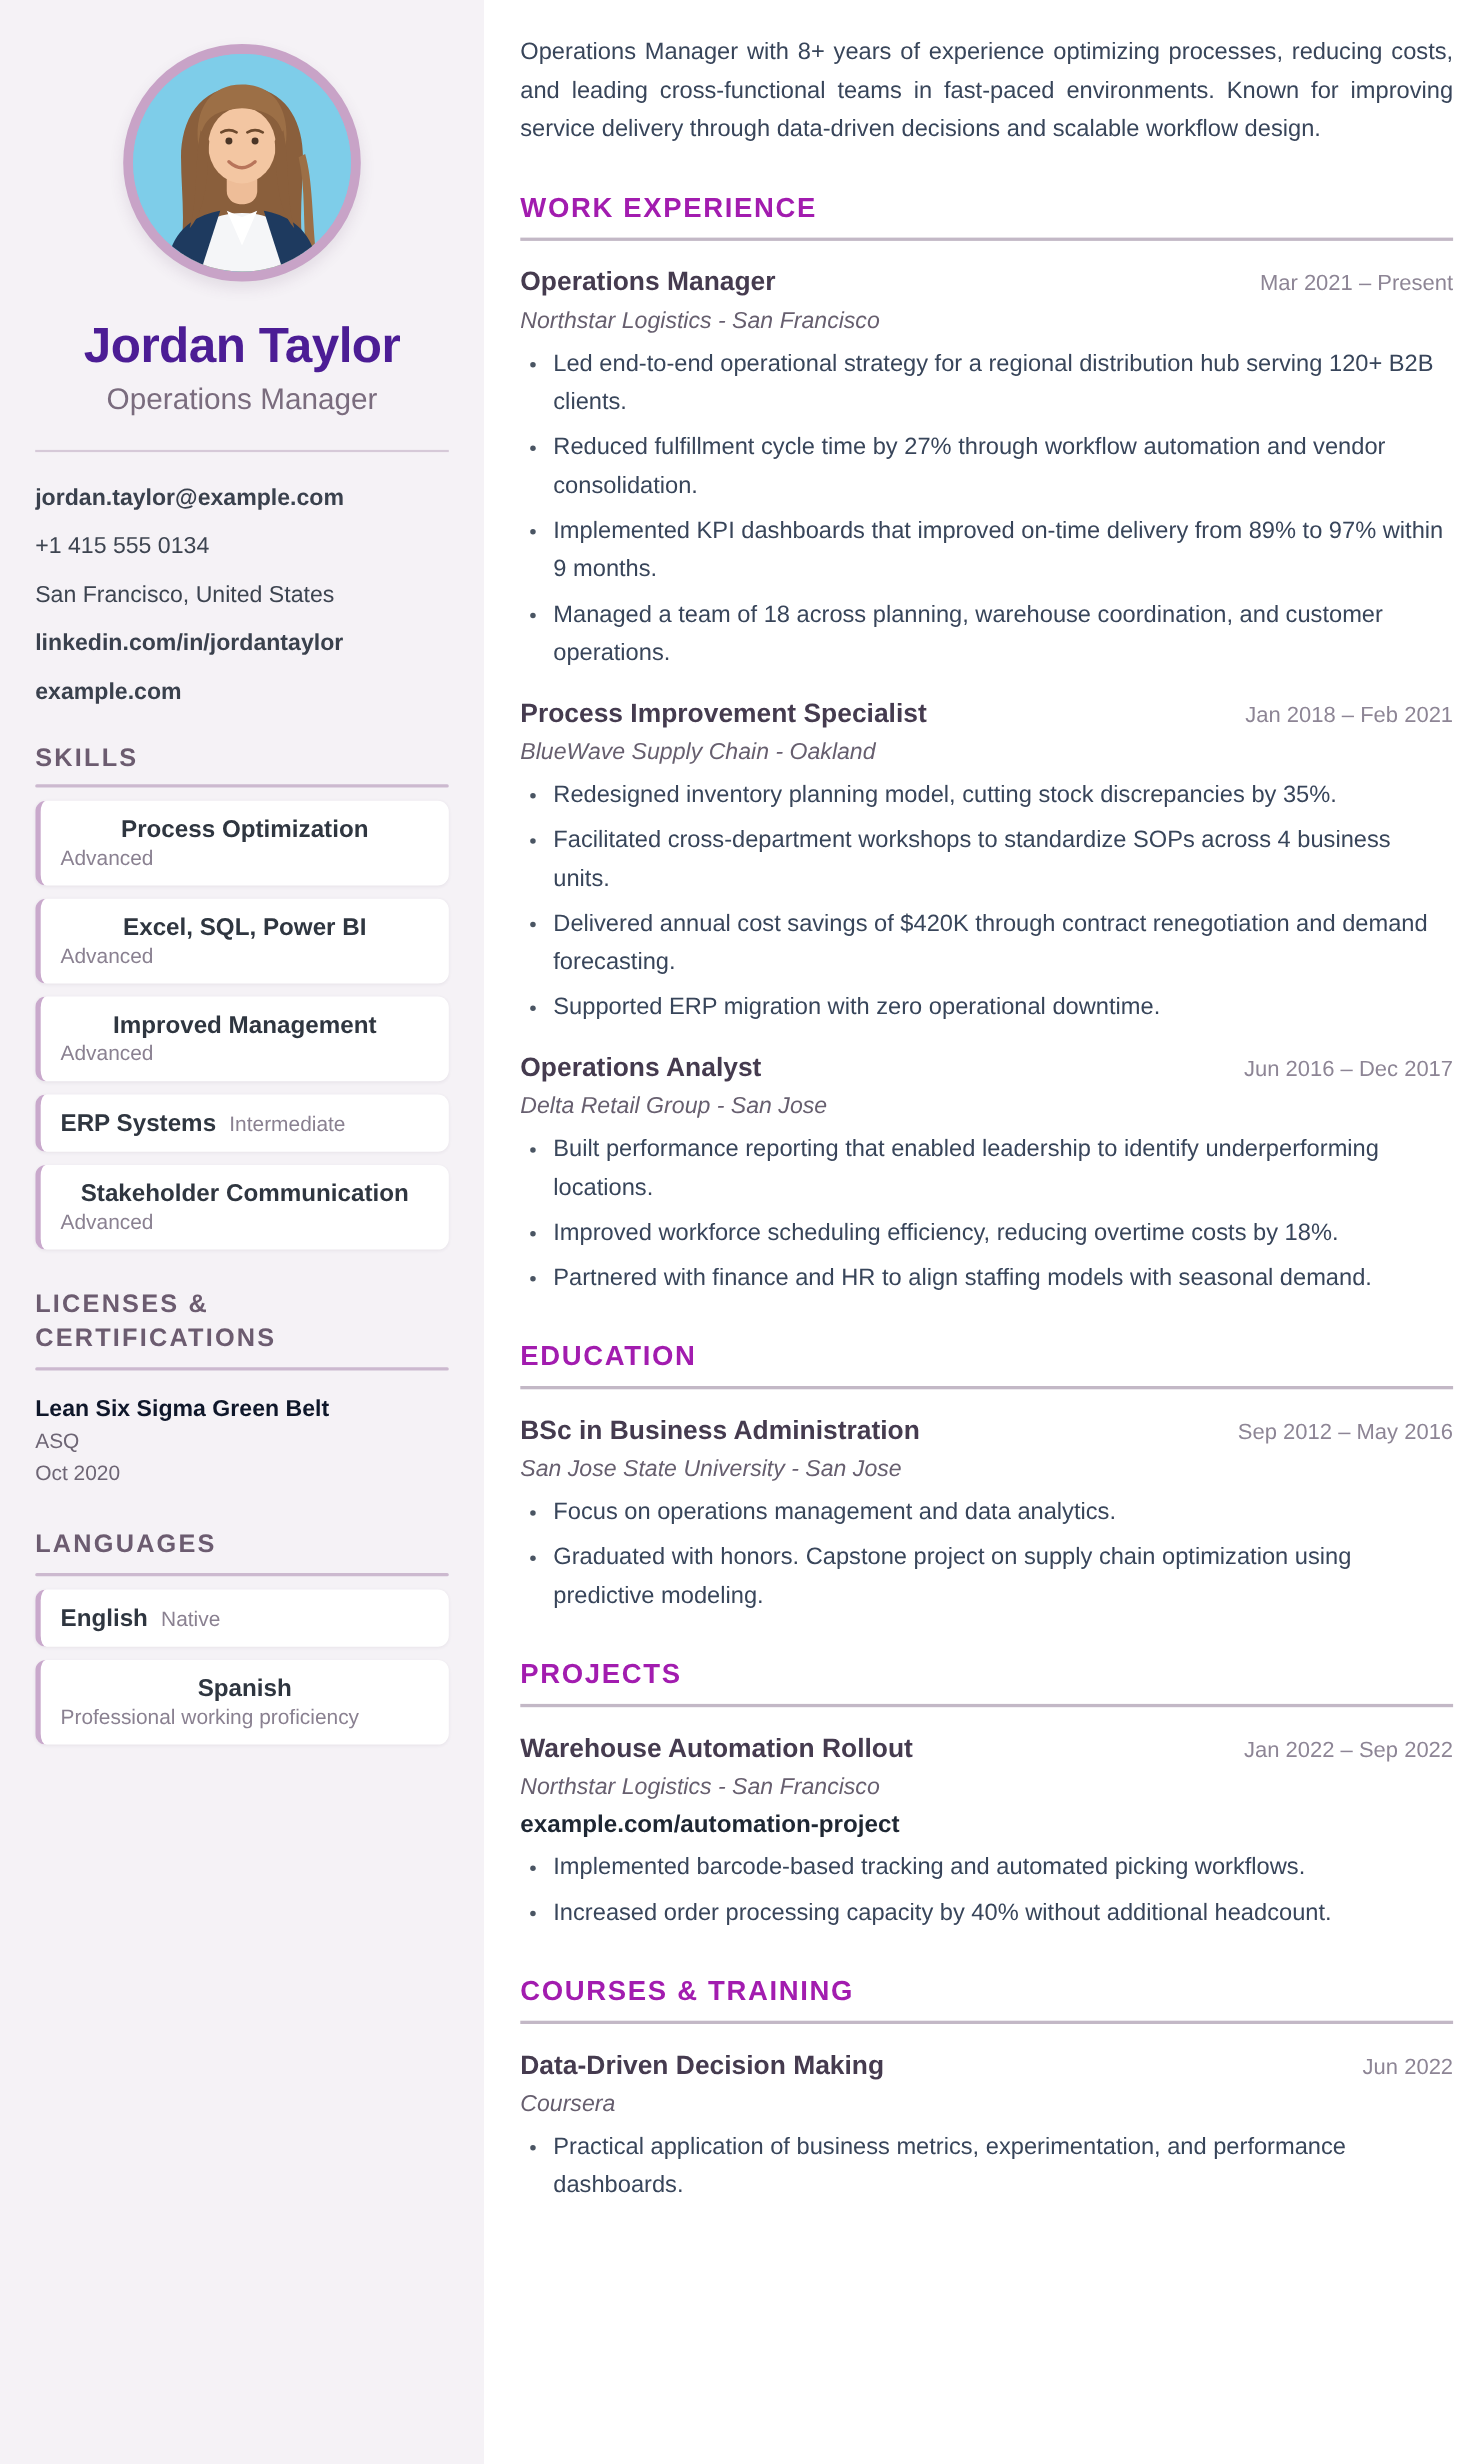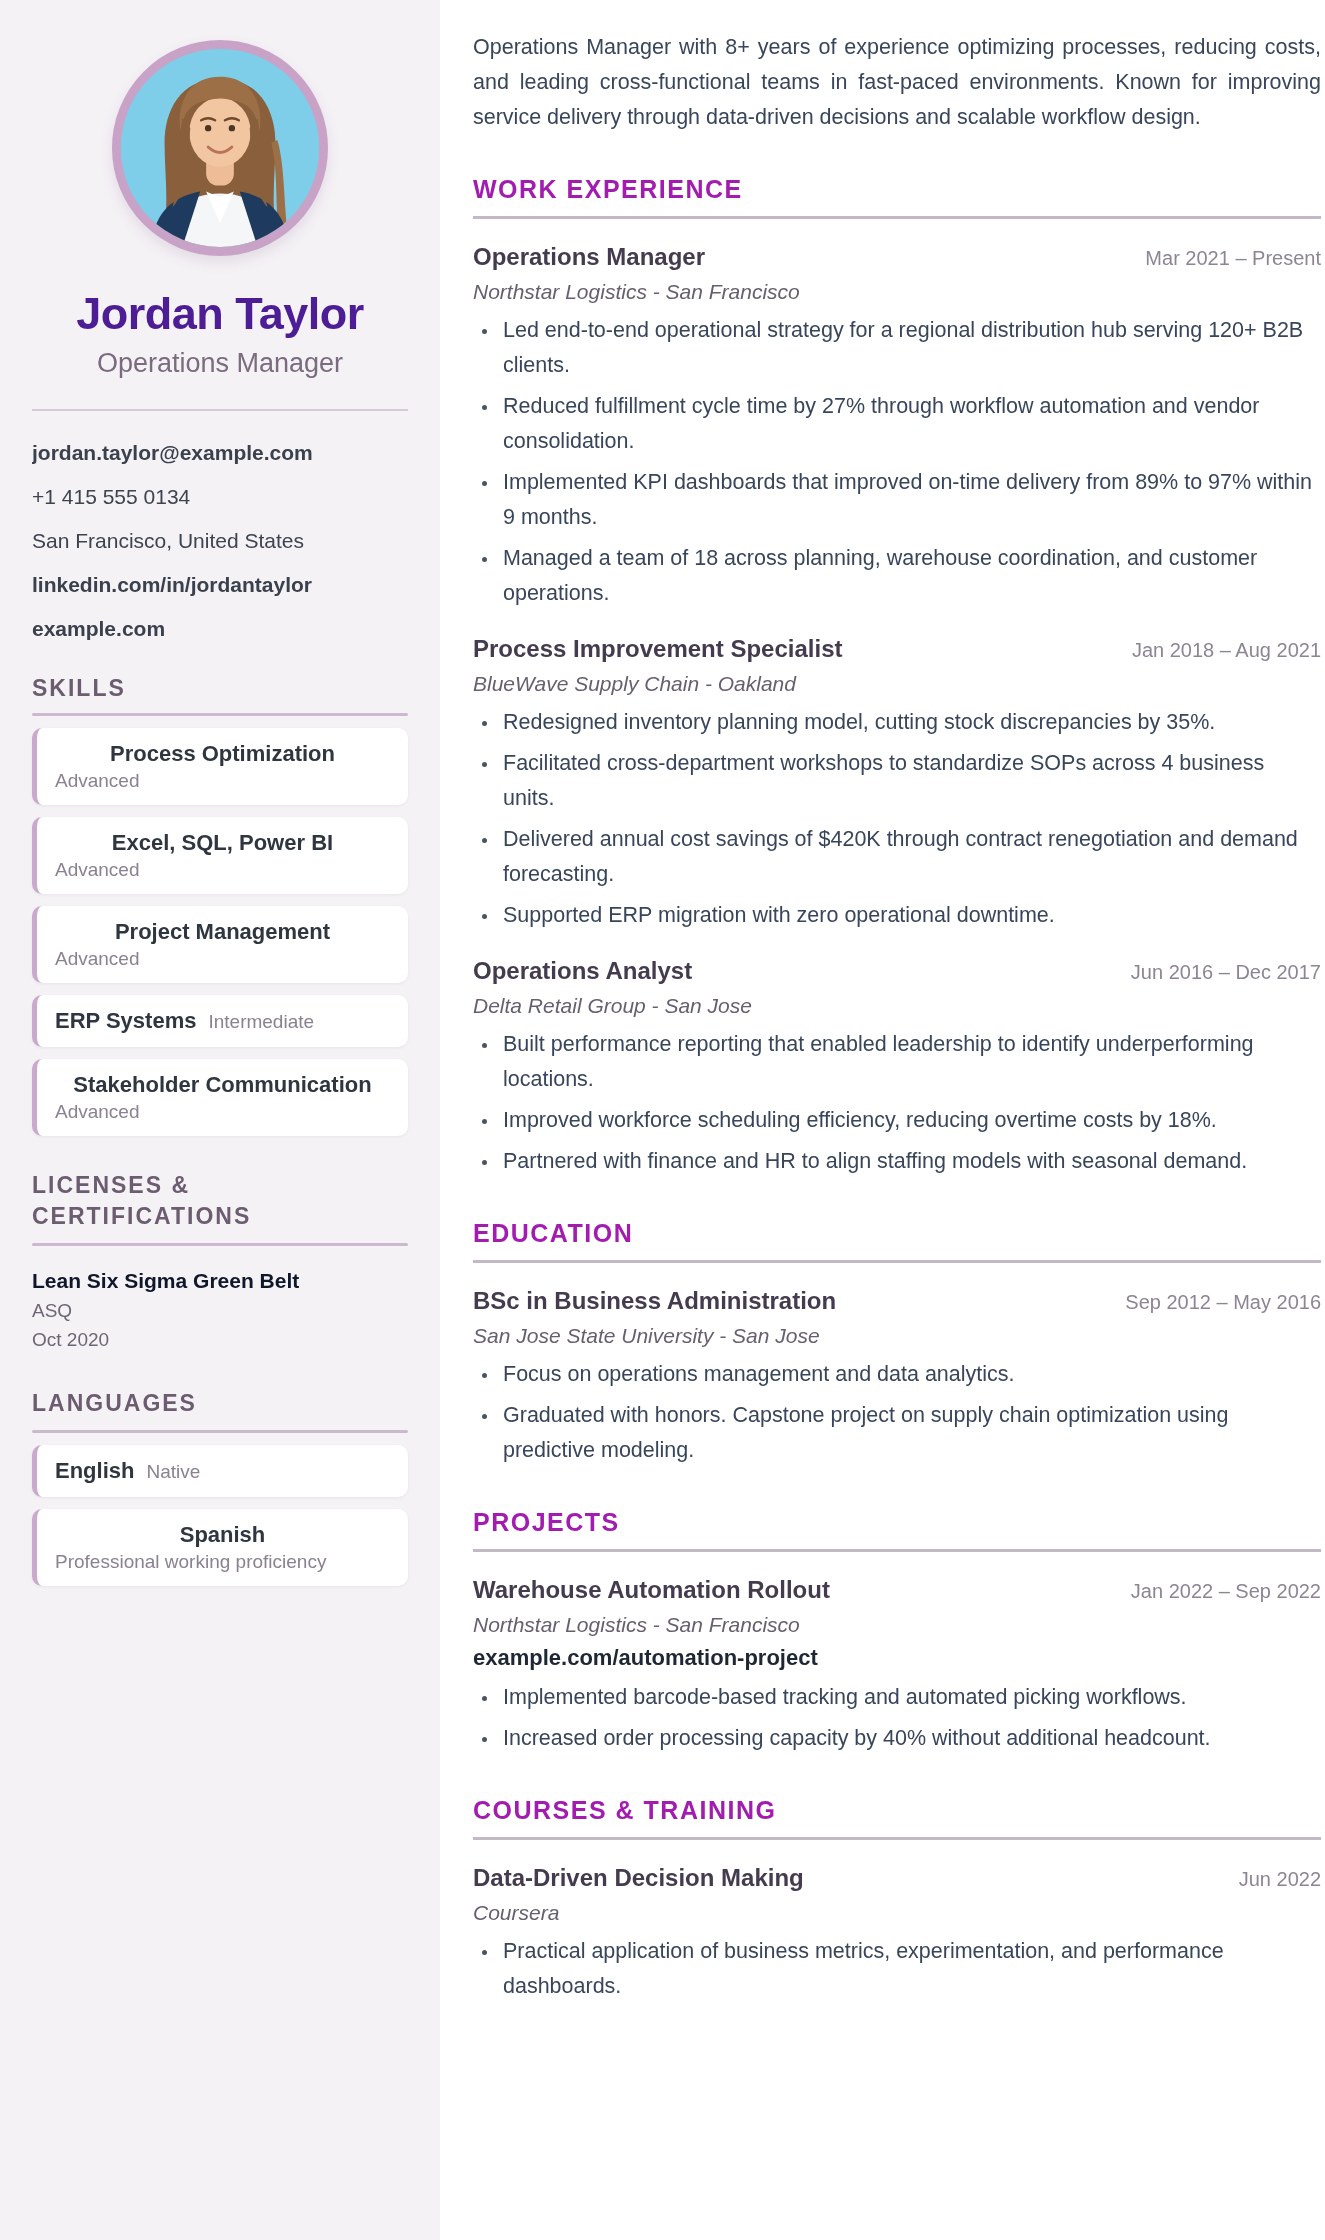--- a/index.html
+++ b/index.html
@@ -210,21 +210,21 @@
   <div class="cards">
     <div class="card">
       <div class="skill-name">Process Optimization</div>
       <div class="skill-level">Advanced</div>
     </div>
     <div class="card">
       <div class="skill-name">Excel, SQL, Power BI</div>
       <div class="skill-level">Advanced</div>
     </div>
     <div class="card">
-      <div class="skill-name">Project Management</div>
+      <div class="skill-name">Improved Management</div>
       <div class="skill-level">Advanced</div>
     </div>
     <div class="card inline-card">
       <div class="skill-name">ERP Systems</div>
       <div class="skill-level">Intermediate</div>
     </div>
     <div class="card">
       <div class="skill-name">Stakeholder Communication</div>
       <div class="skill-level">Advanced</div>
     </div>
@@ -272,21 +272,21 @@
       <li>Led end-to-end operational strategy for a regional distribution hub serving 120+ B2B clients.</li>
       <li>Reduced fulfillment cycle time by 27% through workflow automation and vendor consolidation.</li>
       <li>Implemented KPI dashboards that improved on-time delivery from 89% to 97% within 9 months.</li>
       <li>Managed a team of 18 across planning, warehouse coordination, and customer operations.</li>
     </ul>
   </section>
 
   <section class="entry">
     <div class="entry-head">
       <div class="entry-title">Process Improvement Specialist</div>
-      <div class="entry-date">Jan 2018 – Aug 2021</div>
+      <div class="entry-date">Jan 2018 – Feb 2021</div>
     </div>
     <div class="entry-company">BlueWave Supply Chain - Oakland</div>
     <ul class="bullets">
       <li>Redesigned inventory planning model, cutting stock discrepancies by 35%.</li>
       <li>Facilitated cross-department workshops to standardize SOPs across 4 business units.</li>
       <li>Delivered annual cost savings of $420K through contract renegotiation and demand forecasting.</li>
       <li>Supported ERP migration with zero operational downtime.</li>
     </ul>
   </section>
 

